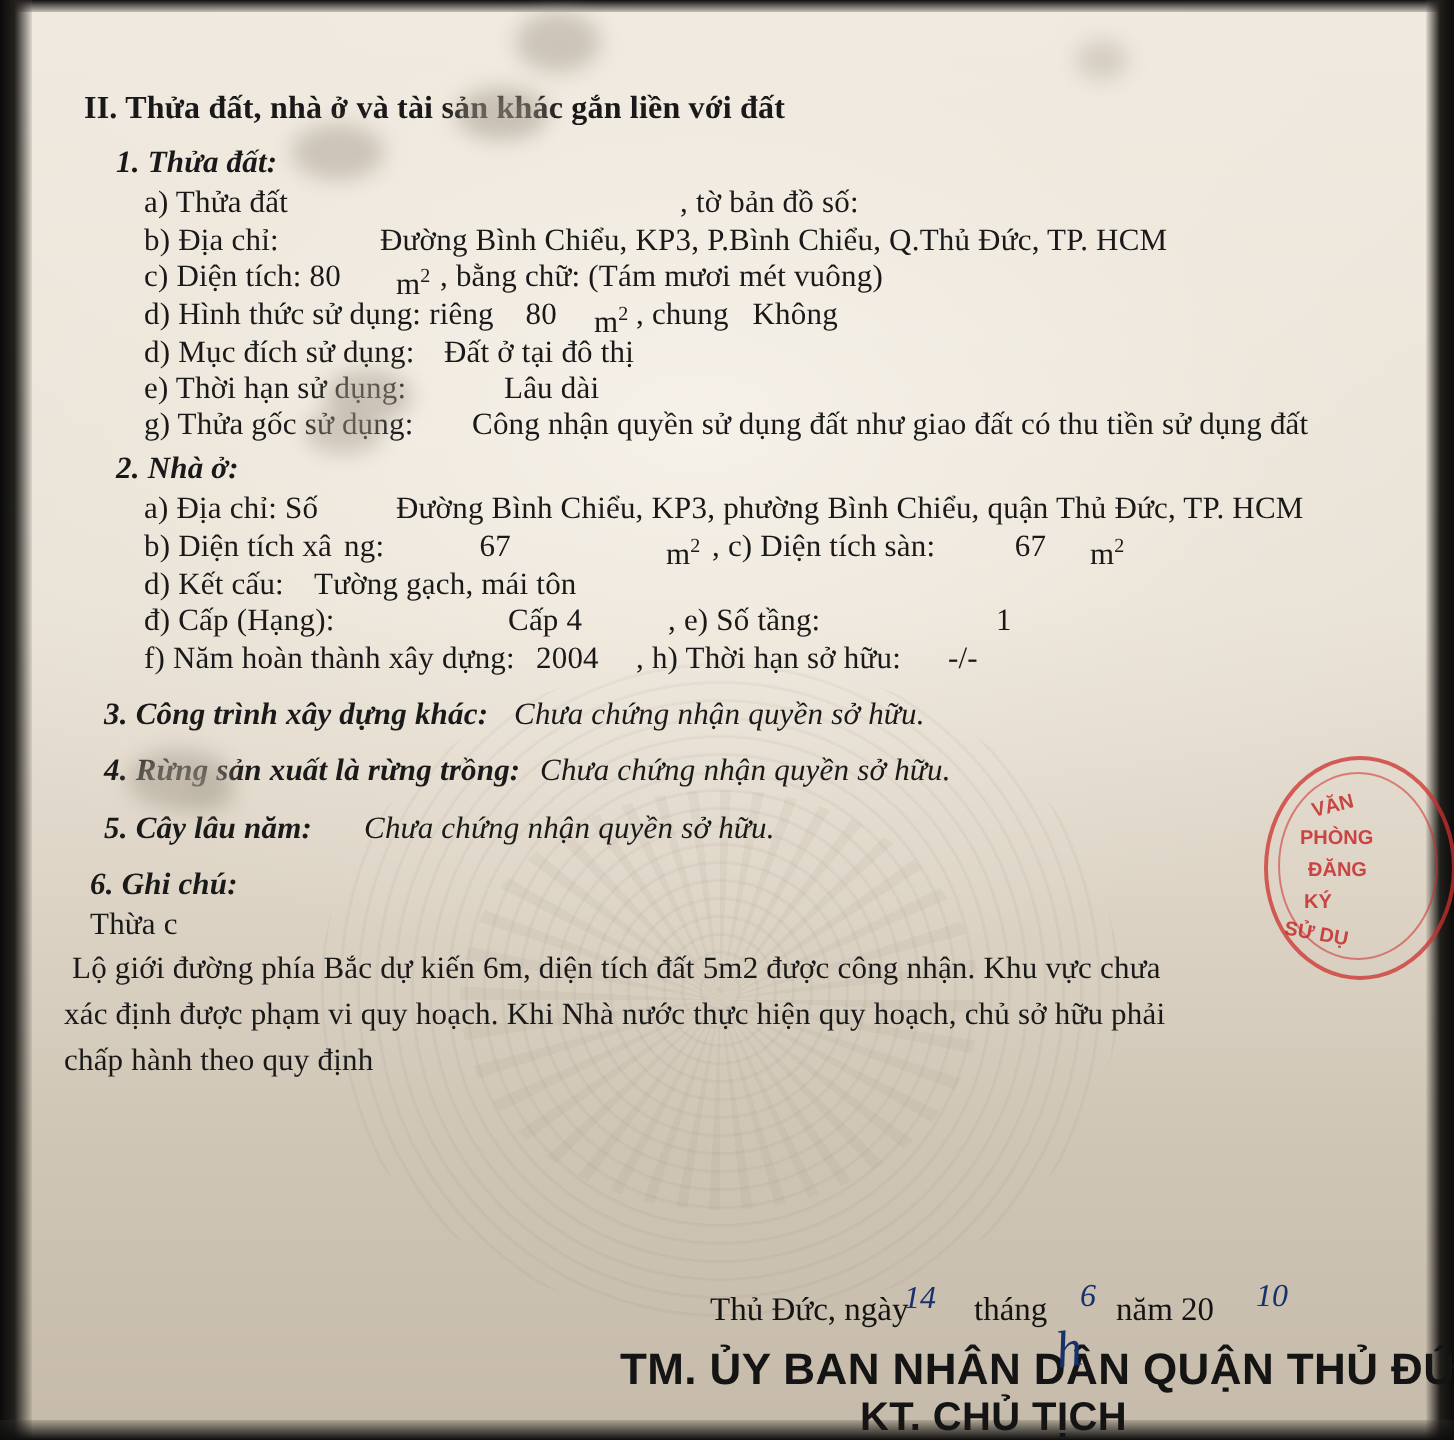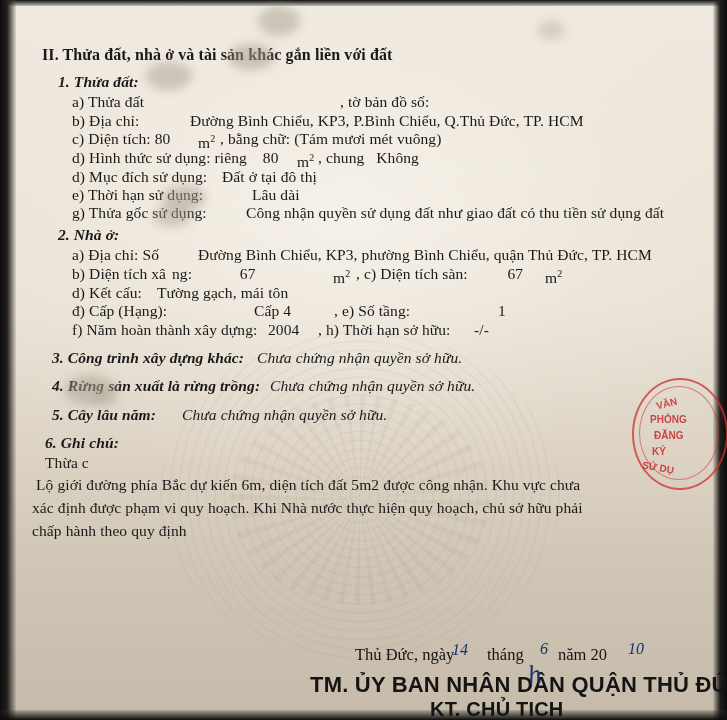--- a/index.html
+++ b/index.html
@@ -225,21 +225,21 @@
     <div class="ln" style="left:297px; top:109px;">m<span class="sup">2</span></div>
     <div class="ln" style="left:318px; top:109px;">, chung   Không</div>
 
     <div class="ln" style="left:72px; top:128px;">d) Mục đích sử dụng:</div>
     <div class="ln" style="left:222px; top:128px;">Đất ở tại đô thị</div>
 
     <div class="ln" style="left:72px; top:146px;">e) Thời hạn sử dụng:</div>
     <div class="ln" style="left:252px; top:146px;">Lâu dài</div>
 
     <div class="ln" style="left:72px; top:164px;">g) Thửa gốc sử dụng:</div>
-    <div class="ln" style="left:246px; top:164px;text-align:center;">Công nhận quyền sử dụng đất như giao đất có thu tiền sử dụng đất</div>
+    <div class="ln" style="left:236px; top:164px;text-align:center;">Công nhận quyền sử dụng đất như giao đất có thu tiền sử dụng đất</div>
 
     <div class="ln bi" style="left:58px; top:186px;"><span>2.</span> <span>Nhà ở:</span></div>
 
     <div class="ln" style="left:72px; top:206px;text-align:center;">a) Địa chỉ: Số</div>
     <div class="ln" style="left:198px; top:206px;">Đường Bình Chiểu, KP3, phường Bình Chiểu, quận Thủ Đức, TP. HCM</div>
 
     <div class="ln" style="left:72px; top:225px;">b) Diện tích xâ</div>
     <div class="ln" style="left:172px; top:225px;">ng:            67</div>
     <div class="ln" style="left:333px; top:225px;">m<span class="sup">2</span></div>
     <div class="ln" style="left:356px; top:225px;">, c) Diện tích sàn:          67</div>

